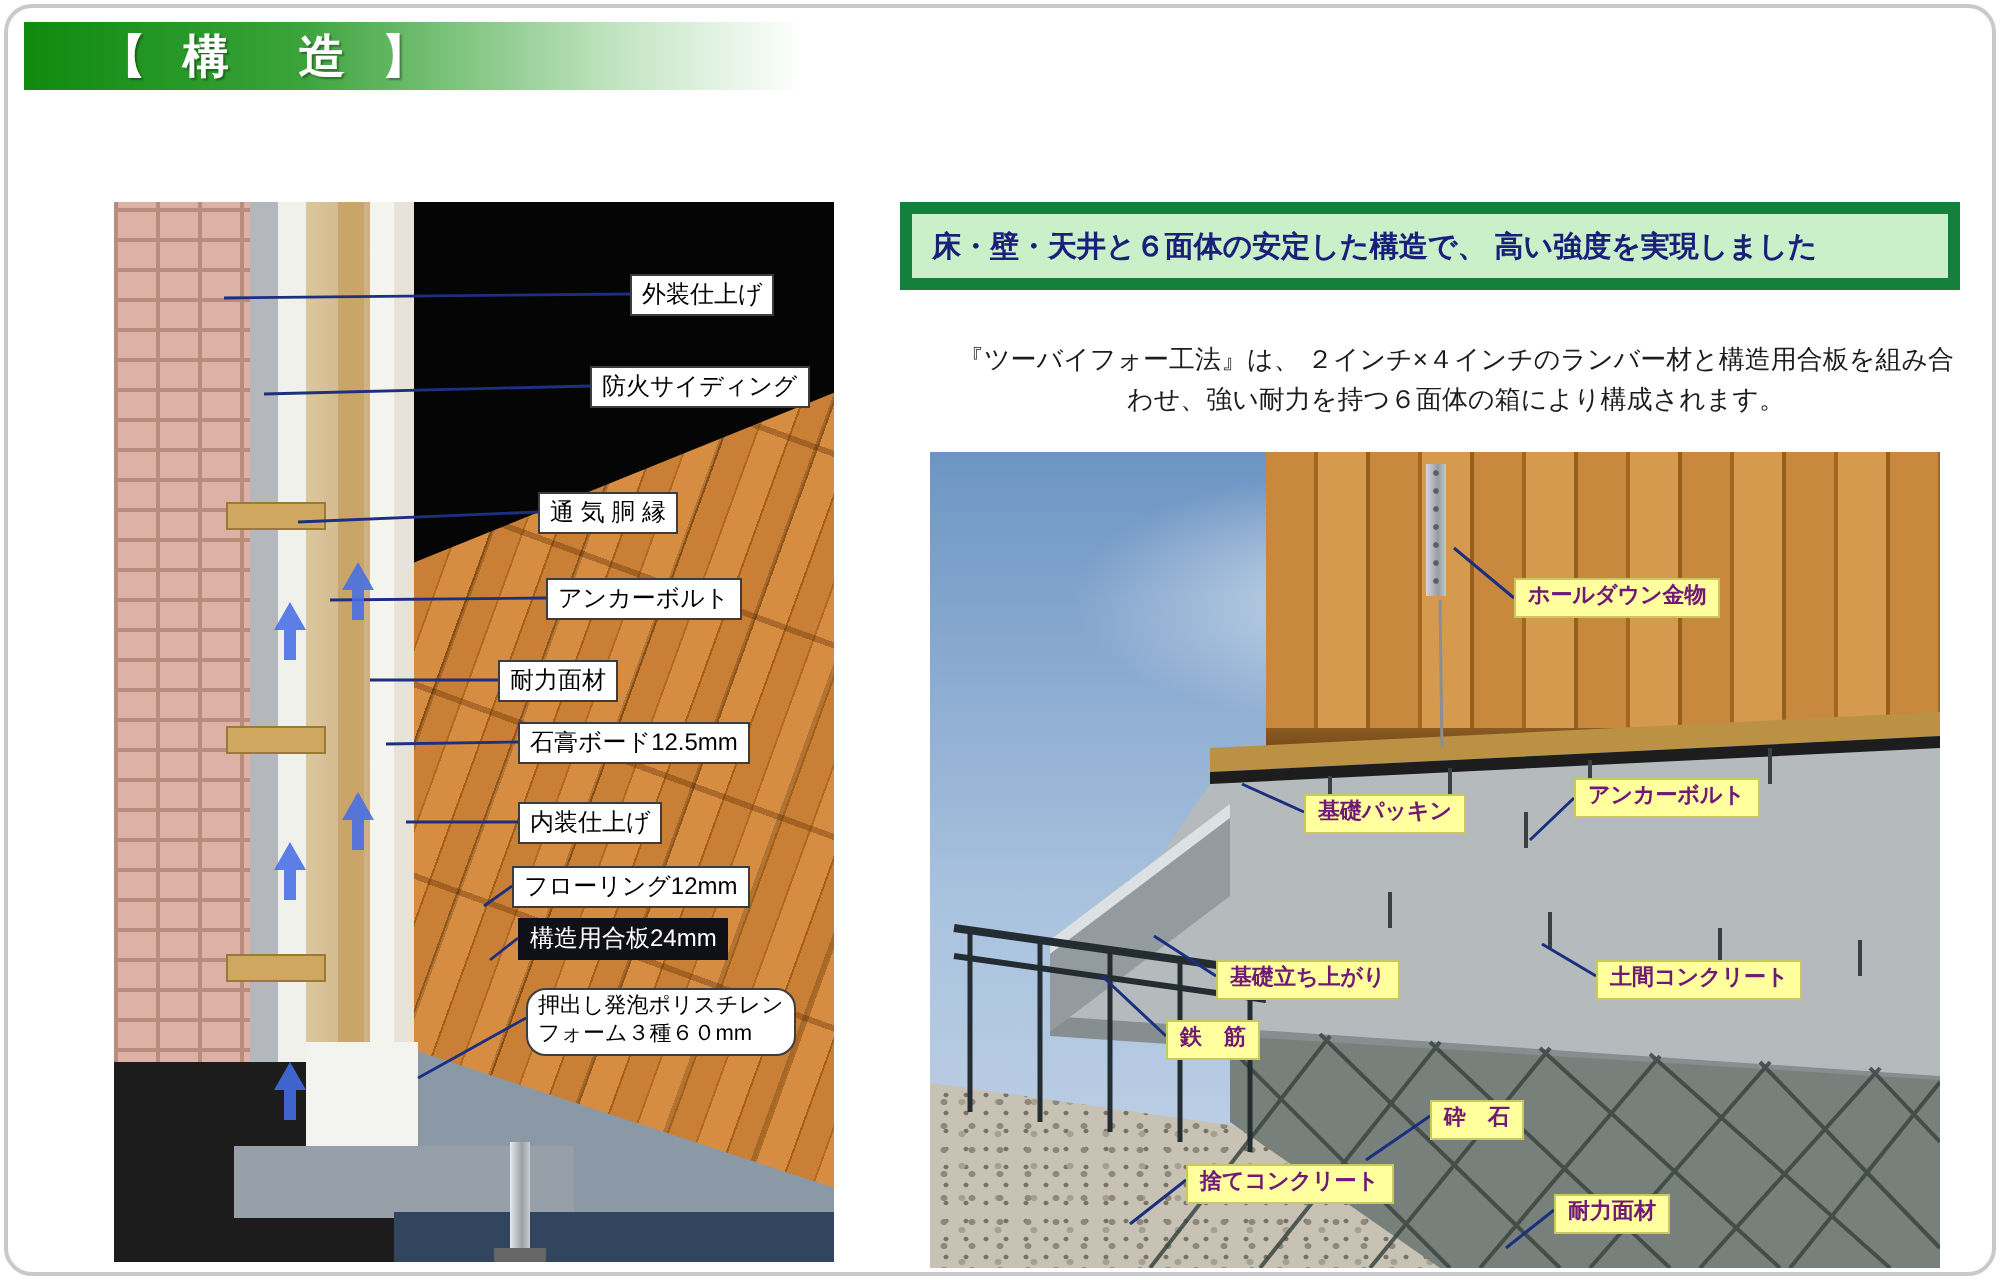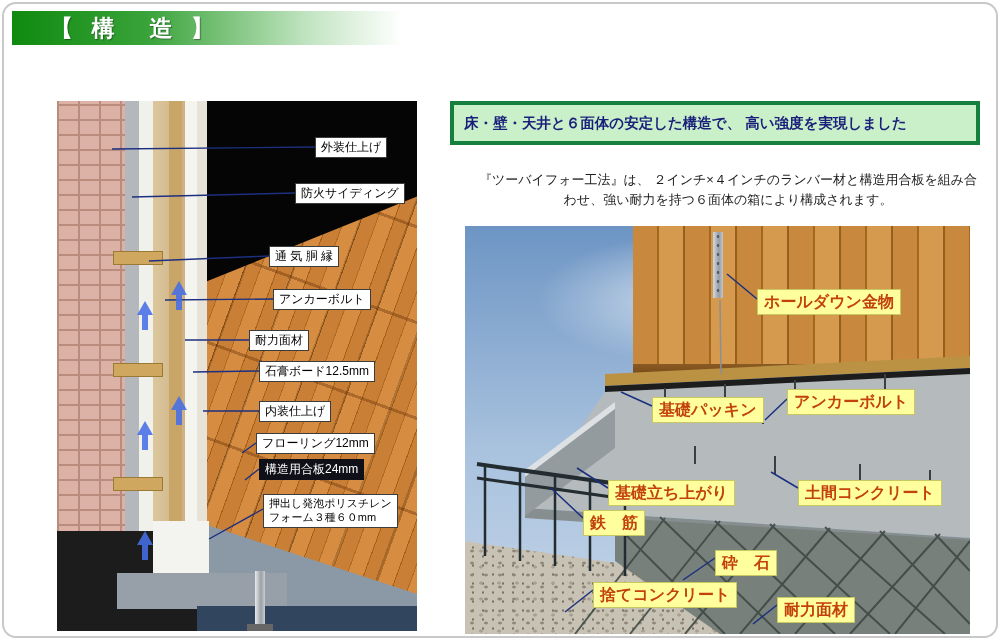--- a/index.html
+++ b/index.html
@@ -43,25 +43,25 @@
   .navy-floor{position:absolute;left:140px;top:505px;width:220px;height:25px;background:#31455f;}
   .black-bl{position:absolute;left:0;top:430px;width:140px;height:100px;background:#1c1c1c;}
   .jack{position:absolute;left:198px;top:470px;width:10px;height:56px;
     background:linear-gradient(to right,#e8eaec,#9aa0a6 60%,#caced2);}
   .jack-base{position:absolute;left:190px;top:523px;width:26px;height:7px;background:#666;}
   .fig-svg{position:absolute;left:0;top:0;pointer-events:none;}
 
   .wl{position:absolute;background:#fff;border:1px solid #3c3c3c;color:#000;font-size:12px;
     padding:2px 5px;line-height:1.25;white-space:nowrap;z-index:5;}
   .wl-dark{background:#101018;border-color:#101018;color:#fff;}
-  .wl-2line{text-align:left;font-size:11px;}
+  .wl-2line{text-align:left;font-size:11px;border-radius:10px;}
 
   
   .right-col{position:absolute;left:446px;top:97px;width:530px;height:533px;}
-  .info-box{box-sizing:border-box;width:530px;min-height:44px;background:#c9f0c9;border:4px solid #15803d;
+  .info-box{box-sizing:border-box;width:530px;min-height:44px;background:#c9f0c9;border:6px solid #15803d;
     display:flex;align-items:center;padding:6px 10px;}
   .info-box span{color:#1a1f7a;font-weight:bold;font-size:14.5px;}
   .desc{margin:25px 0 0 24px;width:508px;font-size:13px;line-height:1.55;color:#1c1c1c;text-align:center;}
 
   .found-fig{position:absolute;left:15px;top:125px;width:505px;height:408px;overflow:hidden;
     background:linear-gradient(#6d95c4,#a9c2de 55%,#c4d5e8);}
   .found-fig .glow{position:absolute;left:0;top:0;width:100%;height:100%;
     background:radial-gradient(ellipse 200px 90px at 42% 18%,rgba(255,255,255,.55),rgba(255,255,255,0) 70%);}
   .badge{position:absolute;left:20px;top:20px;width:120px;height:42px;border-radius:50%;
     background:radial-gradient(#ffffff 30%,#dfe8f2);display:flex;align-items:center;justify-content:center;
@@ -77,21 +77,21 @@
       linear-gradient(to right,#d3d8de,#969ca4 60%,#c3c8ce);
     background-size:10px 9px,100% 100%;}
   .stone{position:absolute;left:0;top:295px;width:270px;height:113px;
     clip-path:polygon(0 18%,100% 52%,100% 100%,0 100%);
     background-color:#c8c2b4;
     background-image:radial-gradient(#8f887a 1.5px,transparent 2px),
       radial-gradient(#a79f90 1.5px,transparent 2px),
       radial-gradient(#7a7365 1px,transparent 1.5px);
     background-size:14px 12px,18px 16px,10px 9px;
     background-position:0 0,7px 6px,3px 4px;}
-  .fl{position:absolute;background:#ffff9e;border:1px solid #c8c860;color:#c2410c;font-size:16px;
+  .fl{position:absolute;background:#ffff9e;border:1px solid #c8c860;color:#701a75;font-size:11px;
     font-weight:bold;padding:2px 6px;line-height:1.25;white-space:nowrap;z-index:5;}
 </style>
 </head>
 <body>
 
 <div class="slide">
 
   <div class="header-bar">
     <span class="header-title">【 構　造 】</span>
   </div>

